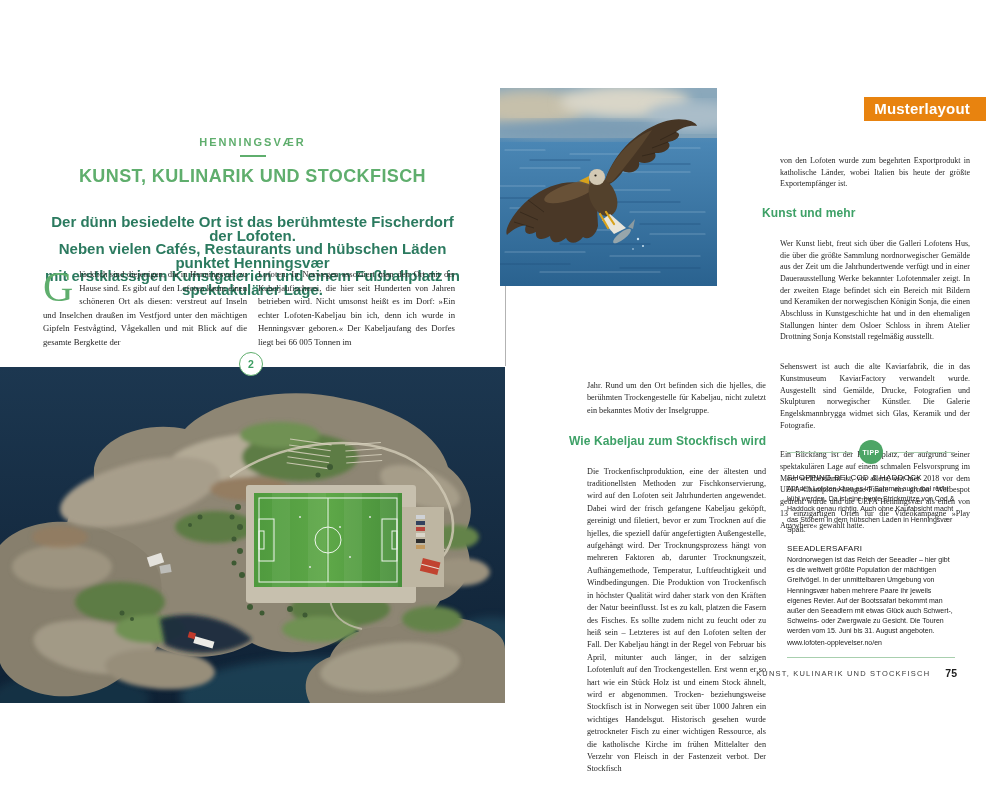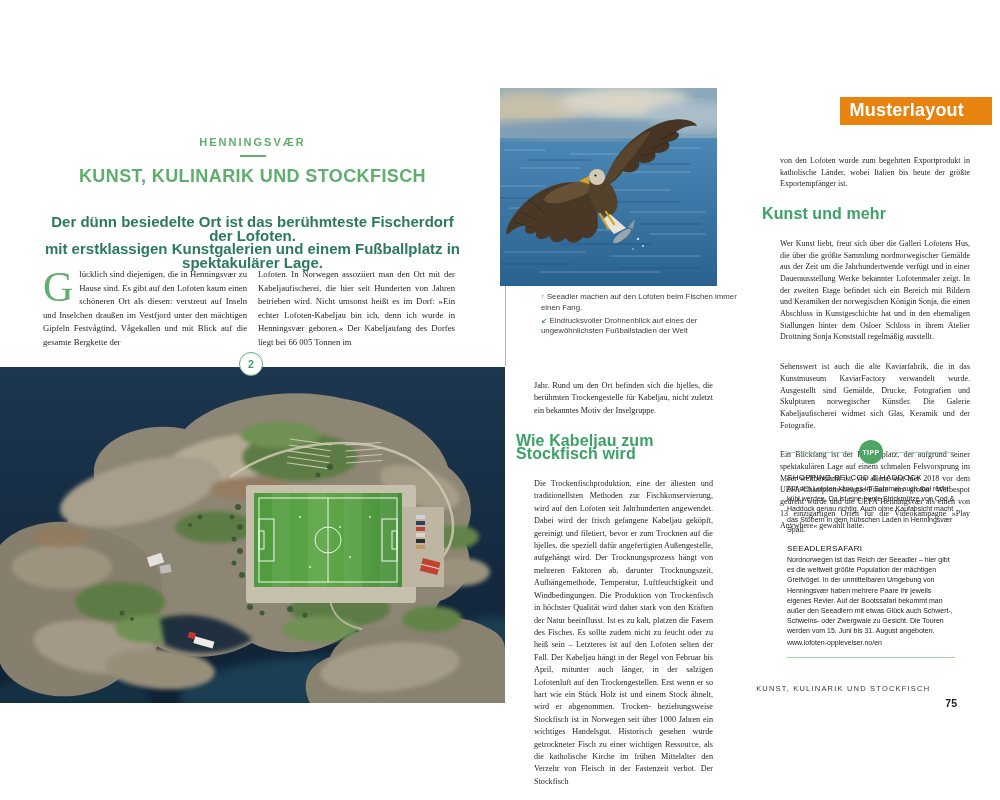--- a/index.html
+++ b/index.html
@@ -1,21 +1,21 @@
 <!DOCTYPE html>
 <html lang="de"><head>
 <meta charset="utf-8">
 <style>
   html,body{margin:0;padding:0;background:#ffffff;}
   .page{position:relative;width:1000px;height:800px;background:#ffffff;overflow:hidden;
         font-family:"Liberation Sans",sans-serif;color:#222;}
 
   
-  .musterlayout{position:absolute;top:97px;right:8px;background:#e8830f;color:#fff;
-    font-size:18px;font-weight:bold;padding:3px 28px 4px 10px;letter-spacing:.2px;}
+  .musterlayout{position:absolute;top:97px;right:14px;background:#e8830f;color:#fff;
+    font-size:15px;font-weight:bold;padding:3px 16px 4px 10px;letter-spacing:.2px;}
 
   
   .headline{position:absolute;left:40px;top:136px;width:425px;text-align:center;}
   .kicker{font-size:11px;font-weight:bold;letter-spacing:2px;color:#5fae6d;}
   .kicker-rule{width:26px;height:2px;background:#5fae6d;margin:7px auto 0 auto;}
   .title{margin:9px 0 0 0;font-size:18px;font-weight:bold;letter-spacing:.4px;color:#5fae6d;}
   .standfirst{margin-top:28px;font-size:15px;font-weight:700;line-height:13.5px;color:#2b7a5f;}
 
   
   .bodycol{position:absolute;top:268px;font-family:"Liberation Serif",serif;
@@ -38,56 +38,57 @@
 
   
   .captions{position:absolute;left:541px;top:292px;width:214px;font-size:7.8px;
     line-height:10.8px;color:#3c3c3c;}
   .captions .cap{margin:0 0 2px 0;}
   .cap-arrow{color:#4da566;font-weight:bold;margin-right:2px;}
 
   
   .runcol{position:absolute;font-family:"Liberation Serif",serif;text-align:justify;color:#262626;}
   .runcol p{margin:18px;}
-  .midcol{left:516px;top:362px;width:215px;font-size:8.2px;line-height:12.4px;}
+  .midcol{left:569px;top:362px;width:215px;font-size:8.2px;line-height:12.4px;}
   .rightcol{left:762px;top:137px;width:226px;font-size:8px;line-height:11.7px;}
-  .sec-head{font-family:"Liberation Sans",sans-serif;font-size:16px;font-weight:bold;
+  .sec-head{font-family:"Liberation Sans",sans-serif;font-size:12px;font-weight:bold;
     color:#3ea167;margin:12px 0 7px 0;text-align:left;letter-spacing:.1px;}
   .rightcol .sec-head{margin:10px 0 6px 0;}
 
   
   .tipbox{position:absolute;left:787px;top:440px;width:168px;}
   .tip-rule-row{display:flex;align-items:center;gap:7px;}
   .tip-rule-row .rule{flex:1;height:1px;background:#a8cfae;}
   .tip-circle{width:24px;height:24px;border-radius:50%;background:#4da566;color:#fff;
     font-size:6.8px;font-weight:bold;letter-spacing:.5px;display:flex;align-items:center;
     justify-content:center;flex:0 0 auto;}
   .tip-title{margin:9px 0 2px 0;font-size:8px;font-weight:normal;letter-spacing:.3px;color:#111;}
   .tip-body{margin:0;font-size:7px;line-height:10.2px;color:#222;}
   .tip-link{margin:1px 0 0 0;font-size:7px;line-height:10.2px;color:#222;}
   .tip-bottom-rule{margin-top:9px;height:1px;background:#a8cfae;}
 
   
   .page-footer{position:absolute;top:667px;right:43px;display:flex;align-items:center;gap:15px;}
   .footer-title{font-size:7.5px;letter-spacing:1.2px;color:#3a3a3a;}
-  .pagenum{font-size:10.5px;font-weight:bold;color:#1d1d1d;margin-top:30px;}
+  .pagenum{font-size:10.5px;font-weight:bold;color:#1d1d1d;}
 </style>
 </head>
 <body>
 
 <div class="page">
 
   <div class="musterlayout">Musterlayout</div>
 
   <section class="headline">
     <div class="kicker">HENNINGSVÆR</div>
     <div class="kicker-rule"></div>
     <h1 class="title">KUNST, KULINARIK UND STOCKFISCH</h1>
     <div class="standfirst">
       <div>Der dünn besiedelte Ort ist das berühmteste Fischerdorf der Lofoten.</div>
+      <div>Neben vielen Cafés, Restaurants und hübschen Läden punktet Henningsvær</div>
       <div>mit erstklassigen Kunstgalerien und einem Fußballplatz in spektakulärer Lage.</div>
     </div>
   </section>
 
   <div class="bodycol col1">
     <p><span class="dropcap">G</span><span>lücklich sind diejenigen, die in Henningsvær zu Hause sind. Es gibt auf den Lofoten kaum einen schöneren Ort als diesen: verstreut auf Inseln und Inselchen draußen im Vestfjord unter den mächtigen Gipfeln Festvågtind, Vågekallen und mit Blick auf die gesamte Bergkette der</span></p>
   </div>
   <div class="bodycol col2">
     <p>Lofoten. In Norwegen assoziiert man den Ort mit der Kabeljaufischerei, die hier seit Hunderten von Jahren betrieben wird. Nicht umsonst heißt es im Dorf: »Ein echter Lofoten-Kabeljau bin ich, denn ich wurde in Henningsvær geboren.« Der Kabeljaufang des Dorfes liegt bei 66 005 Tonnen im</p>
   </div>
@@ -139,24 +140,20 @@
         </g>
         <ellipse cx="122" cy="148" rx="11" ry="3.6" fill="#97a6ab" transform="rotate(-38 122 148)"></ellipse>
         <path d="M128,139 L135,131 L133,141 Z" fill="#8b9aa0"></path>
         <circle cx="138" cy="151" r="1.2" fill="#dceefa" opacity="0.9"></circle>
         <circle cx="143" cy="158" r="1" fill="#dceefa" opacity="0.9"></circle>
         <circle cx="133" cy="161" r="0.8" fill="#dceefa" opacity="0.9"></circle>
       </g>
     </svg>
   </figure>
 
-  <div class="captions">
-    <p class="cap"><span class="cap-arrow">↑</span><span>Seeadler machen auf den Lofoten beim Fischen immer einen Fang.</span></p>
-    <p class="cap"><span class="cap-arrow">↙</span><span>Eindrucksvoller Drohnenblick auf eines der ungewöhnlichsten Fußballstadien der Welt</span></p>
-  </div>
 
   <figure class="aerial-fig">
     <svg viewBox="0 0 505 336" preserveAspectRatio="none" aria-hidden="true">
       <defs>
         <linearGradient id="wg" x1="0" y1="0" x2="0" y2="1">
           <stop offset="0" stop-color="#1c3750"></stop>
           <stop offset="1" stop-color="#0f2134"></stop>
         </linearGradient>
         <linearGradient id="pg" x1="0" y1="0" x2="1" y2="0">
           <stop offset="0" stop-color="#4f9a3e"></stop>
@@ -297,21 +294,21 @@
   <div class="runcol midcol">
     <p>Jahr. Rund um den Ort befinden sich die hjelles, die berühmten Trockengestelle für Kabeljau, nicht zuletzt ein bekanntes Motiv der Inselgruppe.</p>
     <h2 class="sec-head">Wie Kabeljau zum Stockfisch wird</h2>
     <p>Die Trockenfischproduktion, eine der ältesten und traditionellsten Methoden zur Fischkonservierung, wird auf den Lofoten seit Jahrhunderten angewendet. Dabei wird der frisch gefangene Kabeljau geköpft, gereinigt und filetiert, bevor er zum Trocknen auf die hjelles, die speziell dafür angefertigten Außengestelle, aufgehängt wird. Der Trocknungsprozess hängt von mehreren Faktoren ab, darunter Trocknungszeit, Aufhängemethode, Temperatur, Luftfeuchtigkeit und Windbedingungen. Die Produktion von Trockenfisch in höchster Qualität wird daher stark von den Kräften der Natur beeinflusst. Ist es zu kalt, platzen die Fasern des Fisches. Es sollte zudem nicht zu feucht oder zu heiß sein – Letzteres ist auf den Lofoten selten der Fall. Der Kabeljau hängt in der Regel von Februar bis April, mitunter auch länger, in der salzigen Lofotenluft auf den Trockengestellen. Erst wenn er so hart wie ein Stück Holz ist und einem Stock ähnelt, wird er abgenommen. Trocken- beziehungsweise Stockfisch ist in Norwegen seit über 1000 Jahren ein wichtiges Handelsgut. Historisch gesehen wurde getrockneter Fisch zu einer wichtigen Ressource, als die katholische Kirche im frühen Mittelalter den Verzehr von Fleisch in der Fastenzeit verbot. Der Stockfisch</p>
   </div>
 
   <div class="runcol rightcol">
     <p>von den Lofoten wurde zum begehrten Exportprodukt in katholische Länder, wobei Italien bis heute der größte Exportempfänger ist.</p>
     <h2 class="sec-head">Kunst und mehr</h2>
     <p>Wer Kunst liebt, freut sich über die Galleri Lofotens Hus, die über die größte Sammlung nordnorwegischer Gemälde aus der Zeit um die Jahrhundertwende verfügt und in einer Dauerausstellung Werke bekannter Lofotenmaler zeigt. In der zweiten Etage befindet sich ein Bereich mit Bildern und Keramiken der norwegischen Königin Sonja, die einen Abschluss in Kunstgeschichte hat und in den ehemaligen Stallungen hinter dem Osloer Schloss in ihrem Atelier Drottning Sonja Konststall regelmäßig ausstellt.</p>
-    <p>Sehenswert ist auch die alte Kaviarfabrik, die in das Kunstmuseum KaviarFactory verwandelt wurde. Ausgestellt sind Gemälde, Drucke, Fotografien und Skulpturen norwegischer Künstler. Die Galerie Kabeljaufischerei widmet sich Glas, Keramik und der Fotografie.</p>
+    <p>Sehenswert ist auch die alte Kaviarfabrik, die in das Kunstmuseum KaviarFactory verwandelt wurde. Ausgestellt sind Gemälde, Drucke, Fotografien und Skulpturen norwegischer Künstler. Die Galerie Engelskmannbrygga widmet sich Glas, Keramik und der Fotografie.</p>
     <p>Ein Blickfang ist der Fußballplatz, der aufgrund seiner spektakulären Lage auf einem schmalen Felsvorsprung im Meer weltberühmt ist, vor allem, seit hier 2018 vor dem UEFA-Champions-League-Finale ein großer Werbespot gedreht wurde und die UEFA Henningsvær als einen von 13 einzigartigen Orten für die Videokampagne »Play Anywhere« gewählt hatte.</p>
   </div>
 
   <aside class="tipbox">
     <div class="tip-rule-row">
       <span class="rule"></span>
       <span class="tip-circle">TIPP</span>
       <span class="rule"></span>
     </div>
     <h3 class="tip-title">SHOPPING BEI COD &amp; HADDOCK</h3>

